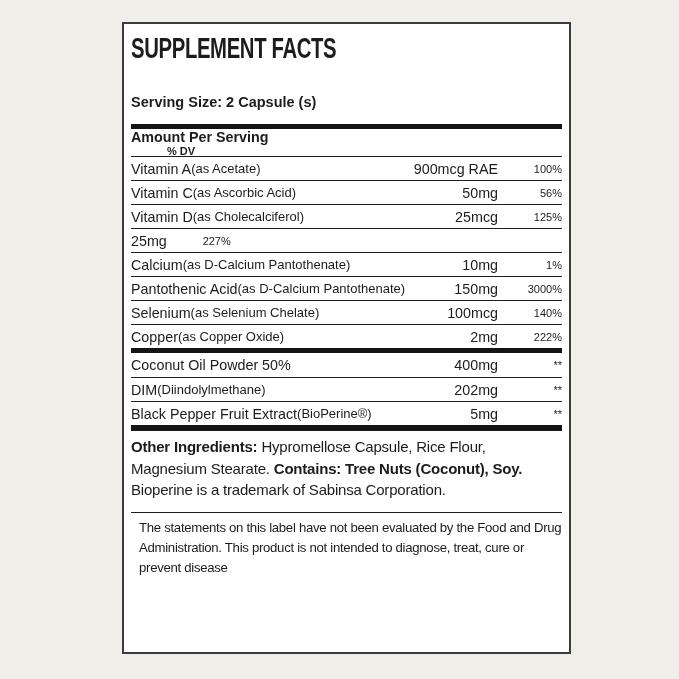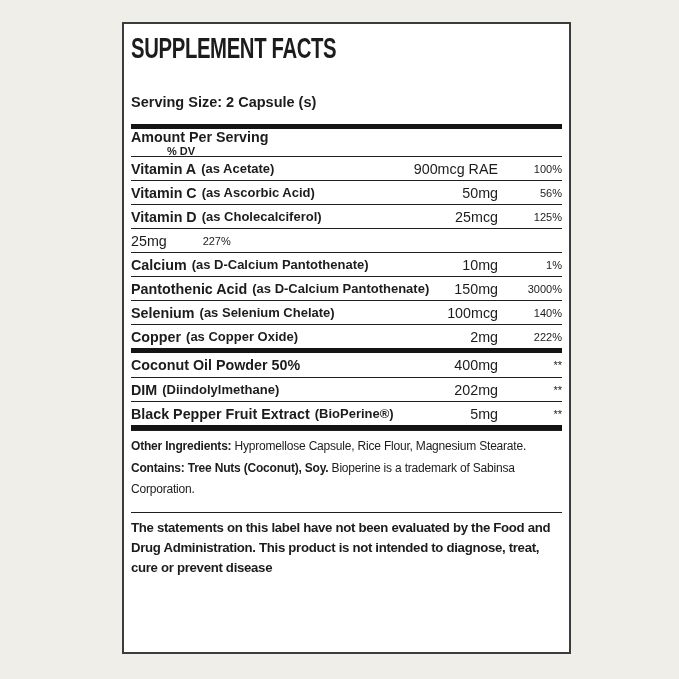--- a/index.html
+++ b/index.html
@@ -37,31 +37,31 @@
     display:flex; align-items:flex-start; height:27px;
     font-weight:700; font-size:14.5px;flex-direction:column;
   }
   .hdr-spacer { flex:1; }
   .thin { border-top:1.6px solid #1f1f1f; }
   .row {
     display:flex; align-items:center; height:24px;
     border-top:1.6px solid #1f1f1f;
   }
   .row.first { border-top:none; }
-  .cell-left { flex:1; display:flex; align-items:flex-start; gap:5px; white-space:nowrap;font-weight:bold; }
+  .cell-left { flex:1; display:flex; align-items:flex-start; white-space:nowrap; }
   .nname  { font-size:14.3px; }
   .ndetail{ font-size:13px; }
   .namt   { font-size:14.3px; white-space:nowrap; text-align:right; }
   .ndv    { width:64px; flex-shrink:0; font-size:11px; white-space:nowrap; text-align:right; }
   .foot  { padding:5px 0 6px; font-size:14px; line-height:21px; }
-  .other { padding:5px 0 11px; font-size:12px; line-height:21.5px; letter-spacing:-0.2px; }
+  .other { padding:5px 0 11px; font-size:15px; line-height:21.5px; letter-spacing:-0.2px; }
   .other b { font-weight:700; }
   .disclaimer {
     padding:5px 0 6px; font-size:13.2px; line-height:20px;
-    font-weight:700; letter-spacing:-0.3px;
+    font-weight:400; letter-spacing:-0.3px;margin-left:8px;
   }
 </style>
 </head>
 <body>
 
 <div class="panel">
 
   <div class="title">SUPPLEMENT FACTS</div>
 
   <div class="serving">

